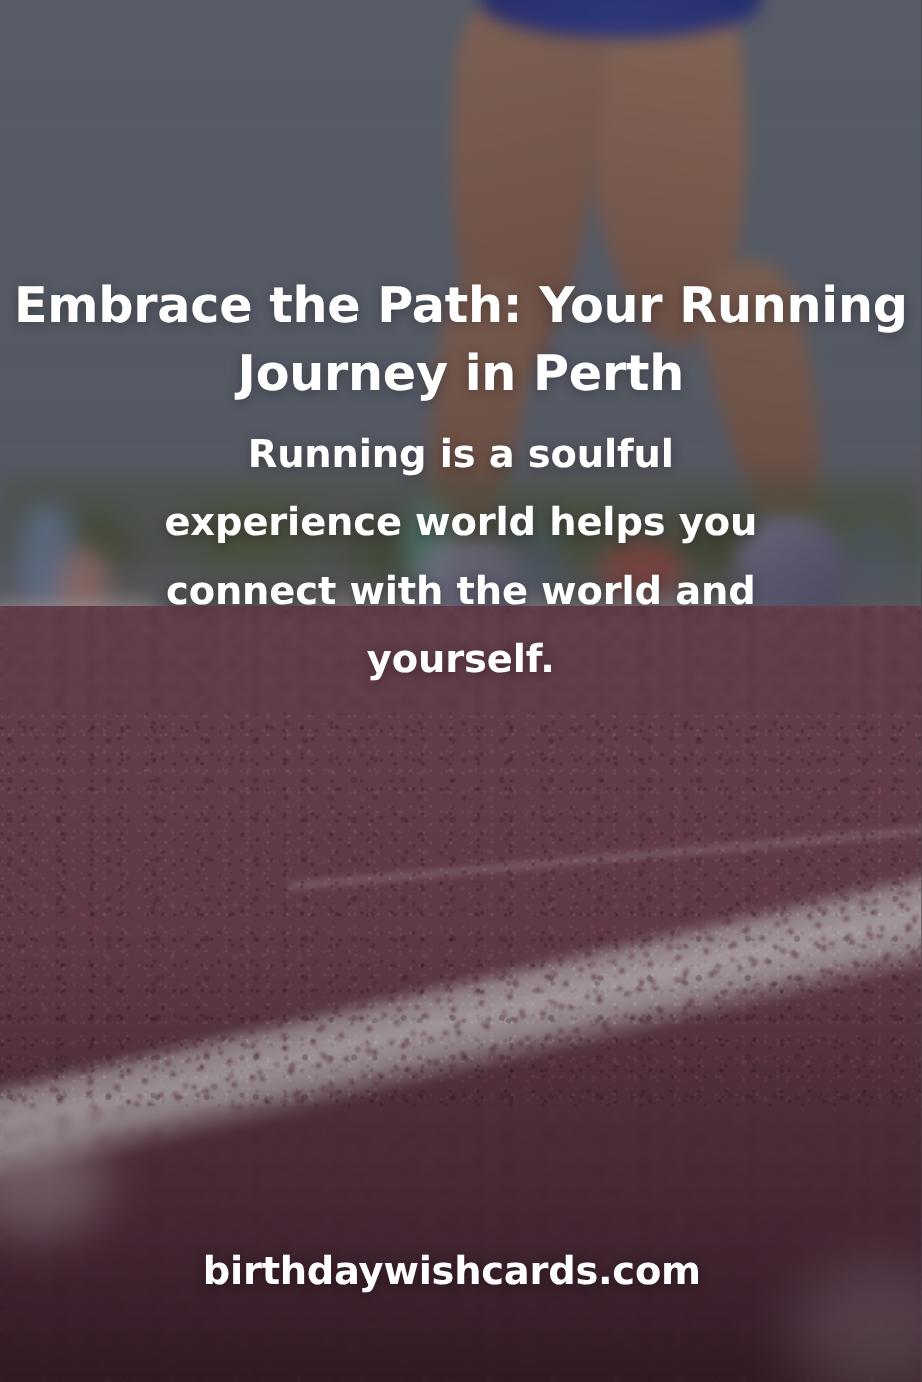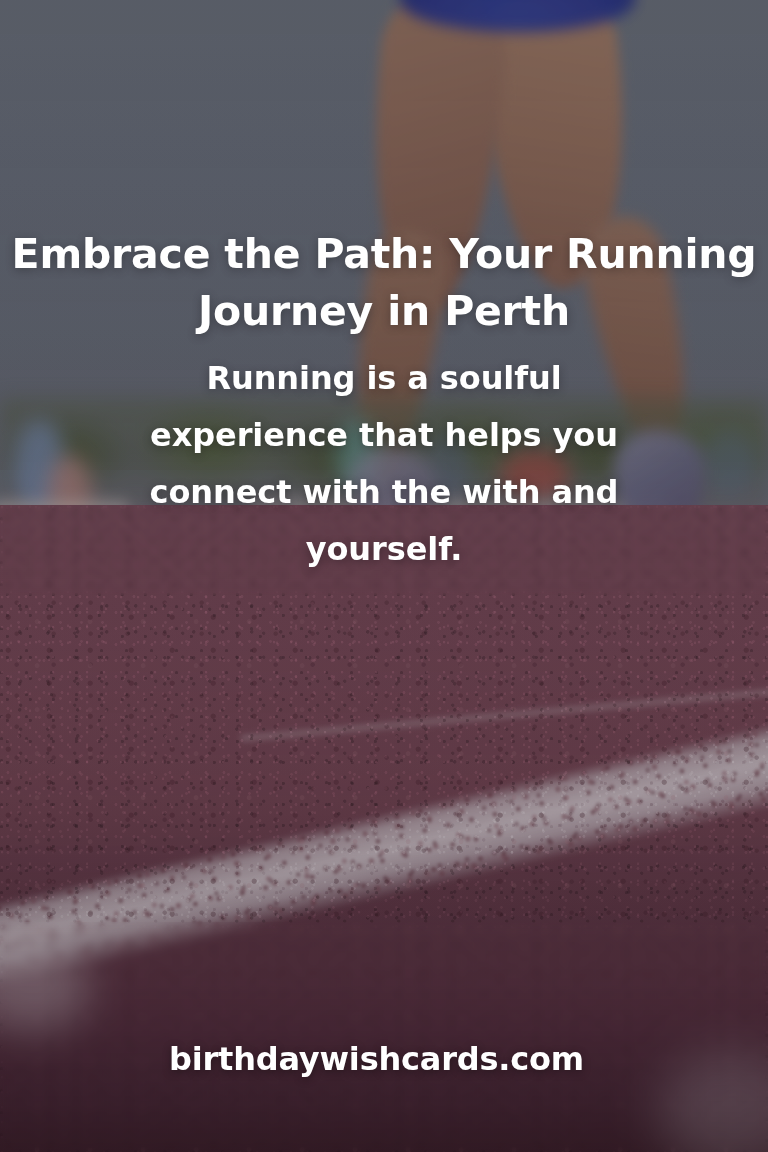--- a/index.html
+++ b/index.html
@@ -413,18 +413,18 @@
       <div class="track-blur-top"></div>
       <div class="track-blur-bot"></div>
     </div>
   </div>
 
   <div class="tint"></div>
 
   <div class="content">
     <h1 class="headline">Embrace the Path: Your Running Journey in Perth</h1>
 
-    <p class="subhead">Running is a soulful experience that helps you connect with the with and yourself.</p>
+    <p class="subhead">Running is a soulful experience world helps you connect with the world and yourself.</p>
 
     <p class="site">birthdaywishcards.com</p>
   </div>
 
 </div>
 
 </body></html>

